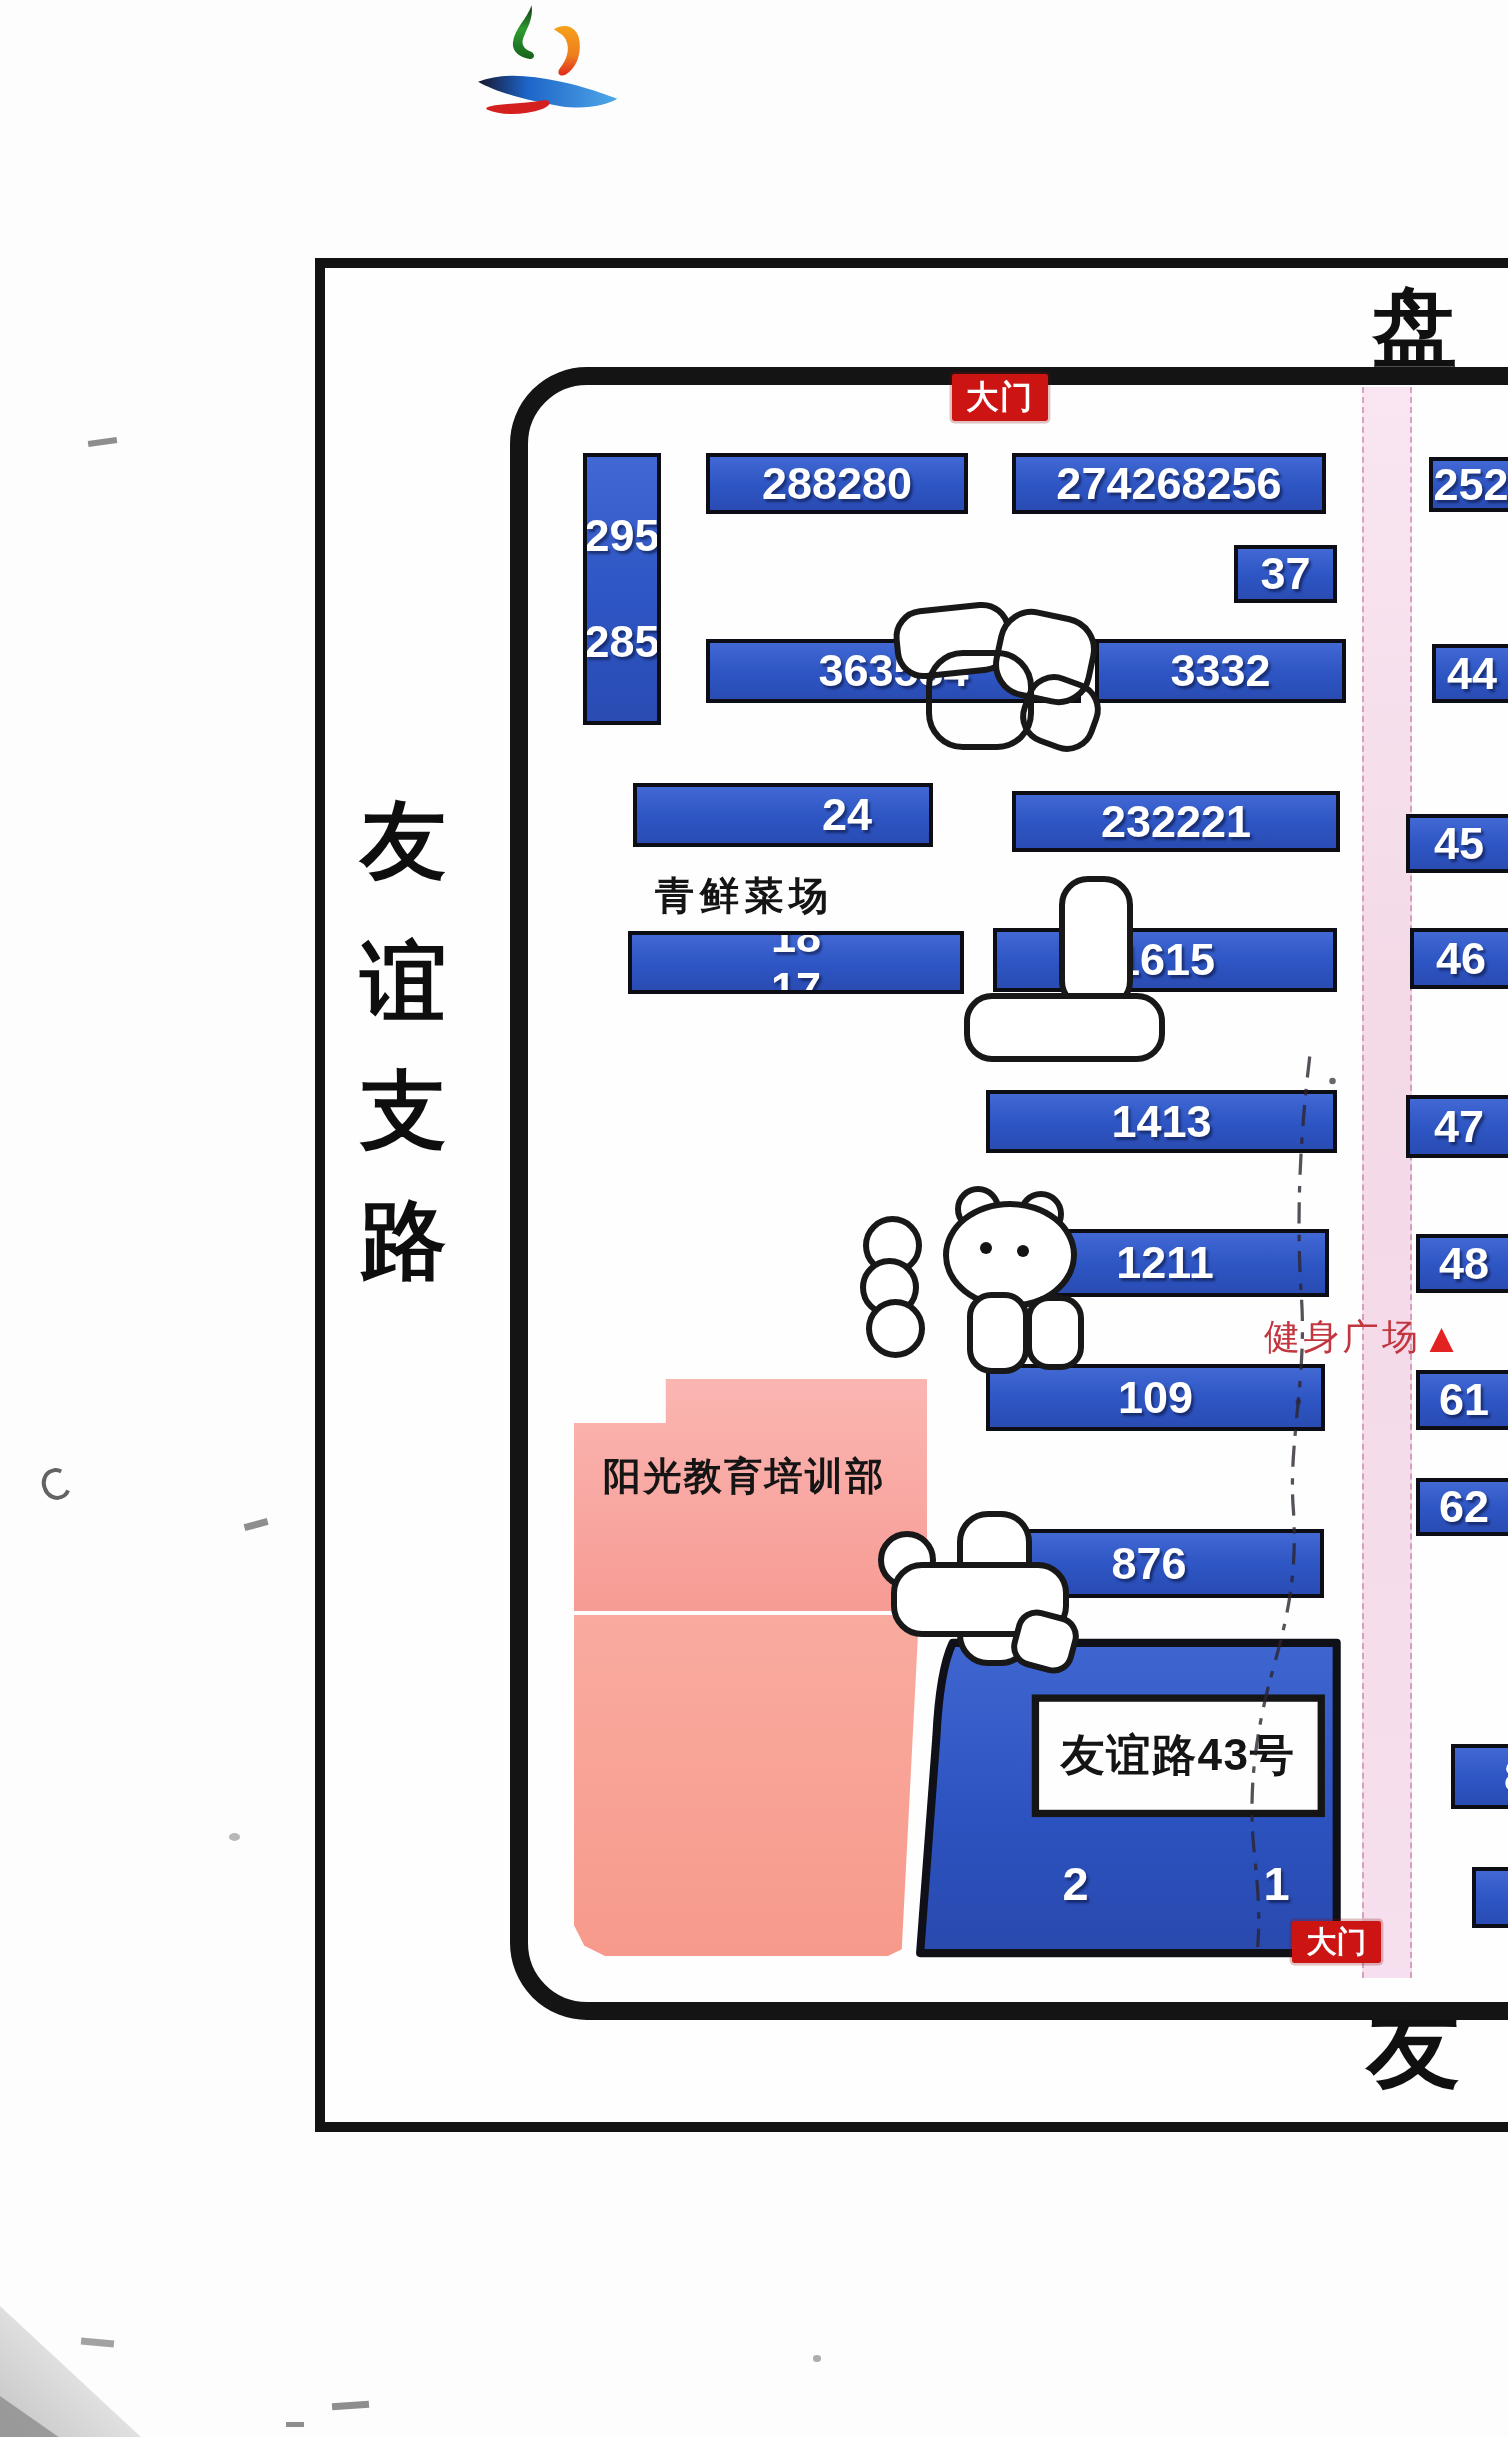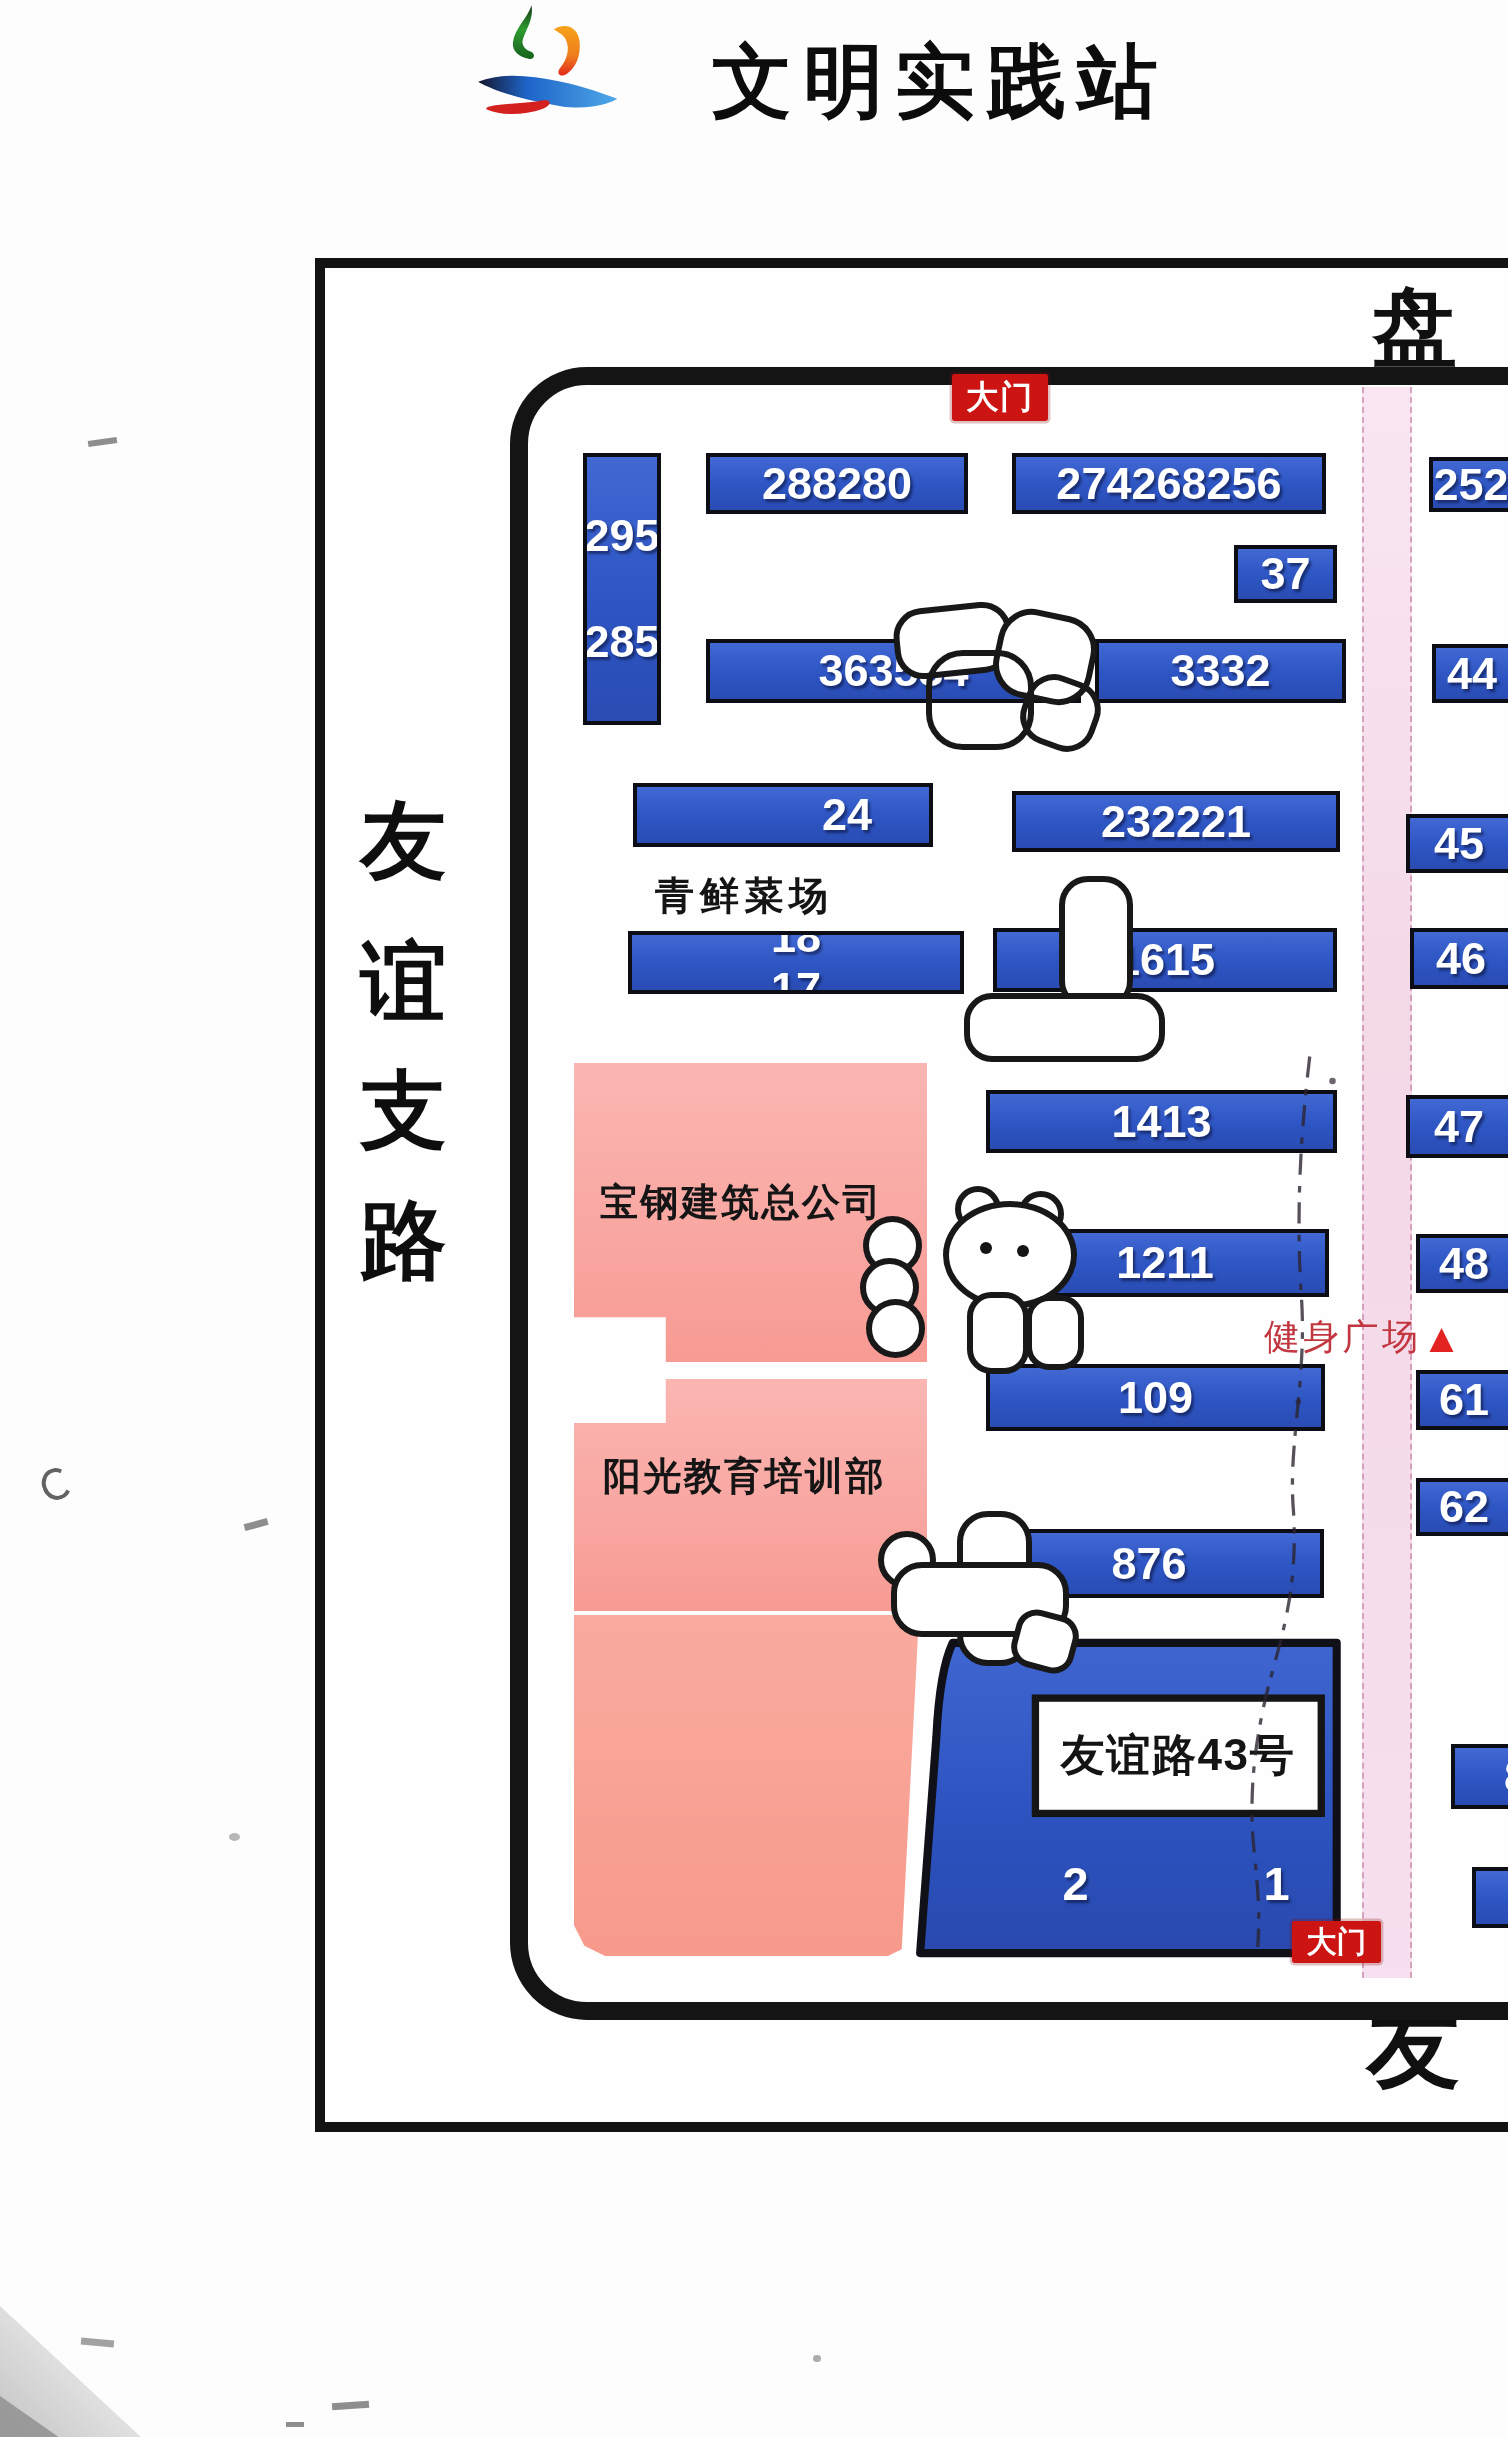--- a/index.html
+++ b/index.html
@@ -112,36 +112,32 @@
         <stop offset="0" stop-color="#16162c"></stop>
           <stop offset=".35" stop-color="#1d64c8"></stop>
           <stop offset="1" stop-color="#4fa8e8"></stop>
       </linearGradient>
     </defs>
     <path d="M318,8 C300,62 252,96 246,152 C242,188 276,208 306,214 C332,219 334,194 314,186 C288,176 277,158 286,134 C299,98 326,60 318,8 Z" fill="url(#lg-green)"></path>
     <path d="M404,100 C452,72 498,94 503,150 C508,206 486,252 450,274 C428,286 412,270 427,250 C456,214 466,174 450,140 C442,122 420,112 404,100 Z" fill="url(#lg-orange)"></path>
     <path d="M112,302 C202,268 304,276 422,300 C522,320 602,350 648,368 C602,396 520,410 430,396 C318,380 180,342 112,302 Z" fill="url(#lg-blue)"></path>
     <path d="M148,410 C202,432 282,434 362,406 C392,395 397,374 370,372 C300,386 220,384 160,396 C144,399 139,405 148,410 Z" fill="#d52020"></path>
   </svg>
-  <div id="title">文明实践站</div>
 
   <div id="outer-frame"></div>
   <div id="road-top-right">盘</div>
   <div id="road-bottom-right">友</div>
   <div id="road-left">友谊支路</div>
 
   <div id="inner-compound"></div>
   <div id="inner-road"></div>
 
   <div class="gate" id="gate-top">大门</div>
   <div class="gate" id="gate-bottom">大门</div>
 
-  <div class="pink-area" id="area-baogang">
-    <div class="pink-label">宝钢建筑总公司</div>
-  </div>
   <div class="pink-area" id="area-yangguang">
     <div class="pink-label">阳光教育培训部</div>
   </div>
   <div class="pink-area" id="area-south"></div>
 
   <div id="market-label">青鲜菜场</div>
   <div id="fitness-label">
     <span>健身广场</span><span class="tri">▲</span>
   </div>
 

